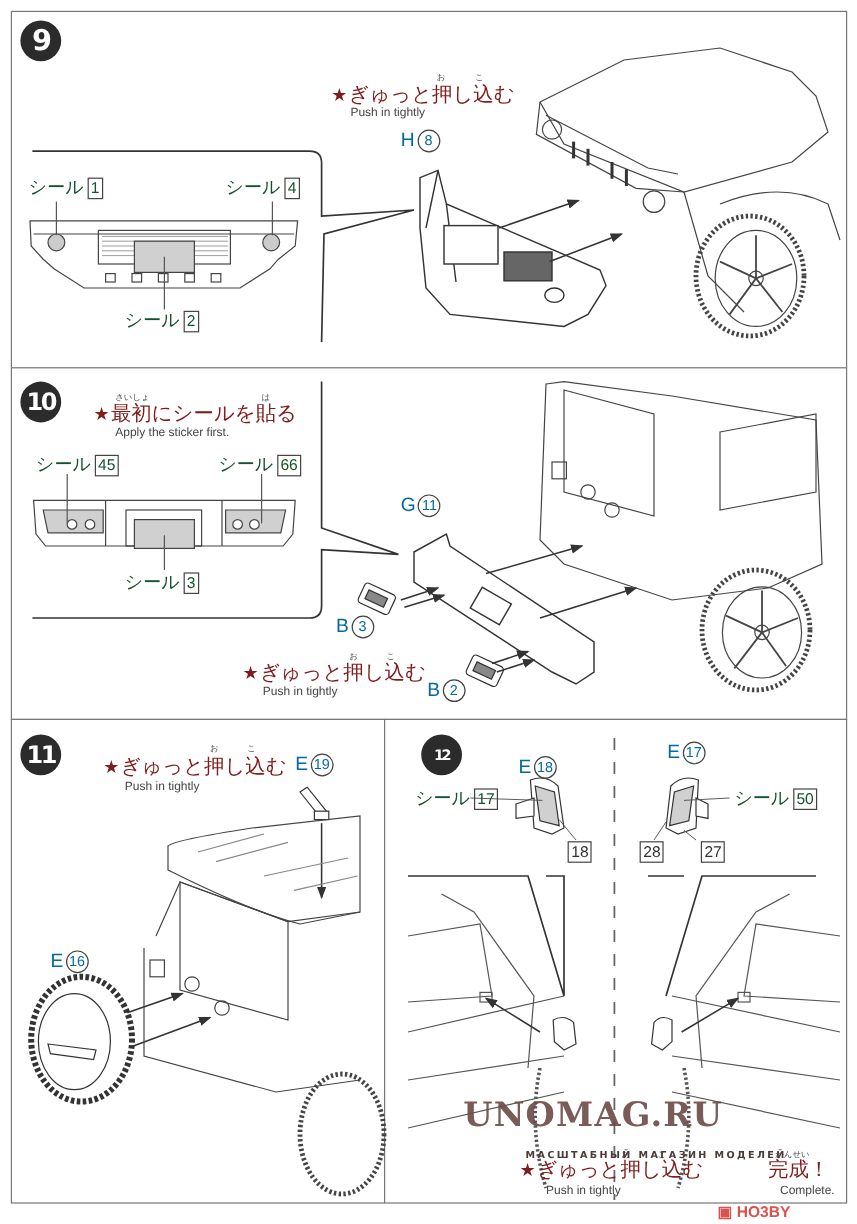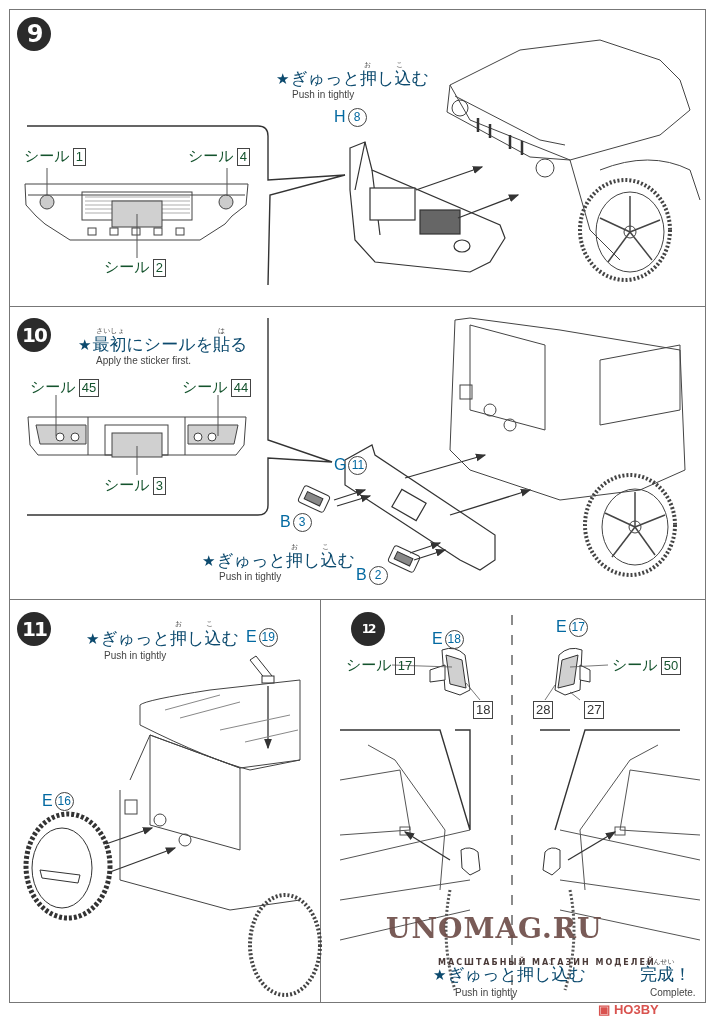--- a/index.html
+++ b/index.html
@@ -1,19 +1,19 @@
 <!DOCTYPE html>
 <html><head>
 <meta charset="utf-8">
 <style>
   html,body{margin:0;padding:0;background:#fff;}
   body{width:714px;height:1020px;position:relative;overflow:hidden;font-family:"DejaVu Sans",sans-serif;color:#333;}
   .panel{position:absolute;border:1.5px solid #777;box-sizing:border-box;background:#fff;}
   .step-num{position:absolute;width:34px;height:34px;border-radius:50%;background:#2b2b2b;color:#fff;font-weight:bold;font-size:24px;line-height:34px;text-align:center;font-family:"DejaVu Sans",sans-serif;letter-spacing:-2px;}
-  .jp{position:absolute;font-size:17px;color:#0c4a6e;white-space:nowrap;font-family:"DejaVu Sans",sans-serif;}
+  .jp{position:absolute;font-size:17px;color:#7f1d1d;white-space:nowrap;font-family:"DejaVu Sans",sans-serif;}
   .jp .star{font-size:15px;margin-right:1px;}
   .en{position:absolute;font-size:10px;color:#444;white-space:nowrap;font-family:"Liberation Sans",sans-serif;}
   .ruby{position:absolute;font-size:7px;color:#444;font-family:"DejaVu Sans",sans-serif;}
   .part{position:absolute;font-size:16px;color:#0369a1;white-space:nowrap;font-family:"Liberation Sans",sans-serif;}
   .part .circ{display:inline-block;border:1px solid #444;border-radius:50%;width:17px;height:17px;line-height:17px;text-align:center;font-size:12px;margin-left:2px;vertical-align:1px;}
   .sticker{position:absolute;font-size:15px;color:#14532d;white-space:nowrap;font-family:"DejaVu Sans",sans-serif;}
   .sticker .box{display:inline-block;border:1px solid #444;padding:0 2px;font-size:13px;line-height:16px;margin-left:3px;font-family:"Liberation Sans",sans-serif;}
   .numbox{position:absolute;border:1px solid #444;padding:0 2px;font-size:13px;line-height:16px;font-family:"Liberation Sans",sans-serif;color:#333;background:#fff;}
   svg.draw{position:absolute;left:0;top:0;}
   .watermark{position:absolute;left:386px;top:912px;font-family:"DejaVu Serif",serif;font-weight:bold;font-size:28px;color:#6b4a45;letter-spacing:1px;opacity:.9;}
@@ -258,23 +258,23 @@
 <div class="sticker" style="left:24px;top:147px;"><span>シール</span><span class="box">1</span></div>
 <div class="sticker" style="left:188px;top:147px;"><span>シール</span><span class="box">4</span></div>
 <div class="sticker" style="left:104px;top:258px;"><span>シール</span><span class="box">2</span></div>
 
 <div class="step-num" style="left:17px;top:318px;font-size:20px;">10</div>
 <div class="ruby" style="left:96px;top:326px;">さいしょ</div>
 <div class="ruby" style="left:218px;top:326px;">は</div>
 <div class="jp" style="left:78px;top:333px;"><span class="star">★</span><span>最初にシールを貼る</span></div>
 <div class="en" style="left:96px;top:355px;">Apply the sticker first.</div>
 <div class="sticker" style="left:30px;top:378px;"><span>シール</span><span class="box">45</span></div>
-<div class="sticker" style="left:182px;top:378px;"><span>シール</span><span class="box">44</span></div>
+<div class="sticker" style="left:182px;top:378px;"><span>シール</span><span class="box">66</span></div>
 <div class="sticker" style="left:104px;top:476px;"><span>シール</span><span class="box">3</span></div>
-<div class="part" style="left:334px;top:412px;margin-top:44px;"><span>G</span><span class="circ">11</span></div>
+<div class="part" style="left:334px;top:412px;"><span>G</span><span class="circ">11</span></div>
 <div class="part" style="left:280px;top:513px;"><span>B</span><span class="circ">3</span></div>
 <div class="part" style="left:356px;top:566px;"><span>B</span><span class="circ">2</span></div>
 <div class="ruby" style="left:291px;top:542px;">お</div>
 <div class="ruby" style="left:322px;top:542px;">こ</div>
 <div class="jp" style="left:202px;top:549px;"><span class="star">★</span><span>ぎゅっと押し込む</span></div>
 <div class="en" style="left:219px;top:571px;">Push in tightly</div>
 
 <div class="step-num" style="left:17px;top:612px;font-size:20px;">11</div>
 <div class="ruby" style="left:175px;top:619px;">お</div>
 <div class="ruby" style="left:206px;top:619px;">こ</div>

